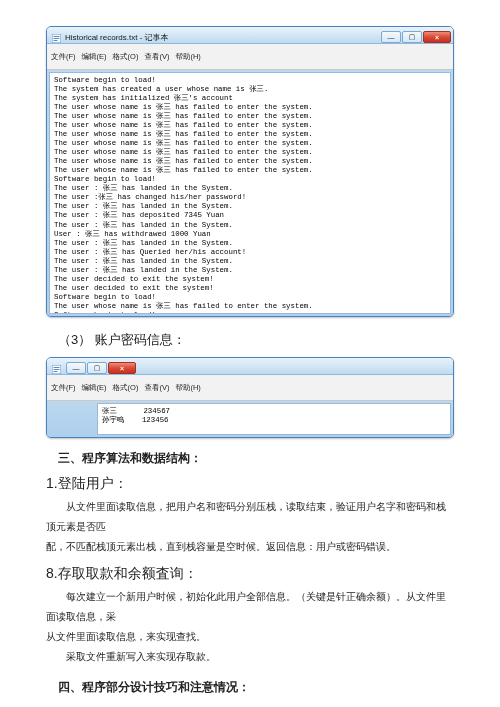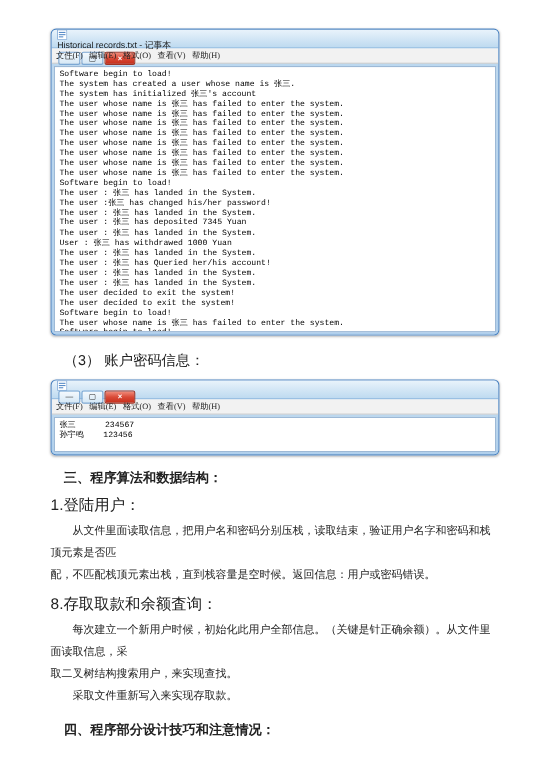--- a/index.html
+++ b/index.html
@@ -19,25 +19,24 @@
     border: 1px solid #4a82c0;
     border-radius: 5px;
     background: linear-gradient(#cfe5f6, #aecfed);
     box-shadow: 0 1px 2px rgba(0,0,0,.25);
     margin-bottom: 10px;
     overflow: hidden;
   }
   .titlebar {
     height: 17px;
     display: flex;
-    align-items: flex-start;
+    align-items: flex-end;
     padding: 0 2px 0 5px;
     background: linear-gradient(#e9f3fb, #bedaf0);
     border-bottom: 1px solid #8fb9df;
-    flex-direction: column;
   }
   .tb-icon {
     width: 9px; height: 9px;
     margin-right: 4px;
     display: inline-flex; align-items: center; justify-content: center;
   }
   .tb-title { flex: 1; font-size: 8px; color: #1a1a1a; font-family: Tahoma, sans-serif; white-space: nowrap; }
   .tb-btns { display: flex; gap: 0; }
   .tb-btn {
     width: 20px; height: 12px;
@@ -49,49 +48,49 @@
     margin-left: 1px;
   }
   .tb-btn.close {
     width: 28px;
     background: linear-gradient(#f08b7a,#d94a37 50%,#c82f1c);
     border-color: #a03324;
     color: #fff;
     font-weight: bold;
   }
   .menubar {
-    height: 14px;
+    height: 26px;
     background: #f2f2f2;
     border-bottom: 1px solid #c9c9c9;
     display: flex;
     align-items: center;
     font-size: 7.5px;
     color: #222;
     padding-left: 4px;
     gap: 6px;
-    font-family: Liberation Serif, serif;
+    font-family: Liberation Sans, sans-serif;
   }
   .menubar span { white-space: nowrap; }
   .content-wrap {
     padding: 2px;
     background: linear-gradient(#bcd8ef,#aecfed);
   }
   .content {
     background: #fff;
     border: 1px solid #9db9d6;
     font-family: "Courier New", SimSun, monospace;
     font-size: 7.4px;
     line-height: 1.22;
     padding: 3px 4px;
     color: #000;
     white-space: pre;
     overflow: hidden;
   }
   .content-tall { height: 242px; }
-  .content-short { height: 32px; }
+  .content-short { height: 32px; margin-left: 48px; }
 
   .caption {
     font-size: 13px;
     margin: 14px 0 8px 12px;
     font-family: SimSun, sans-serif;
   }
 
   .section-heading {
     font-size: 12px;
     font-weight: bold;
@@ -204,16 +203,16 @@
 </div>
 
 <div class="section-heading">三、程序算法和数据结构：</div>
 
 <div class="para-num">1.登陆用户：</div>
 <div class="para-body">从文件里面读取信息，把用户名和密码分别压栈，读取结束，验证用户名字和密码和栈顶元素是否匹</div>
 <div class="para-body" style="text-indent:0">配，不匹配栈顶元素出栈，直到栈容量是空时候。返回信息：用户或密码错误。</div>
 
 <div class="para-num">8.存取取款和余额査询：</div>
 <div class="para-body">每次建立一个新用户时候，初始化此用户全部信息。（关键是针正确余额）。从文件里面读取信息，采</div>
-<div class="para-body" style="text-indent:0">取二叉树结构搜索用户，来实现查找。</div>
+<div class="para-body" style="text-indent:0">从文件里面读取信息，来实现查找。</div>
 <div class="para-body">采取文件重新写入来实现存取款。</div>
 
 <div class="section-heading">四、程序部分设计技巧和注意情况：</div>
 
 </body></html>

